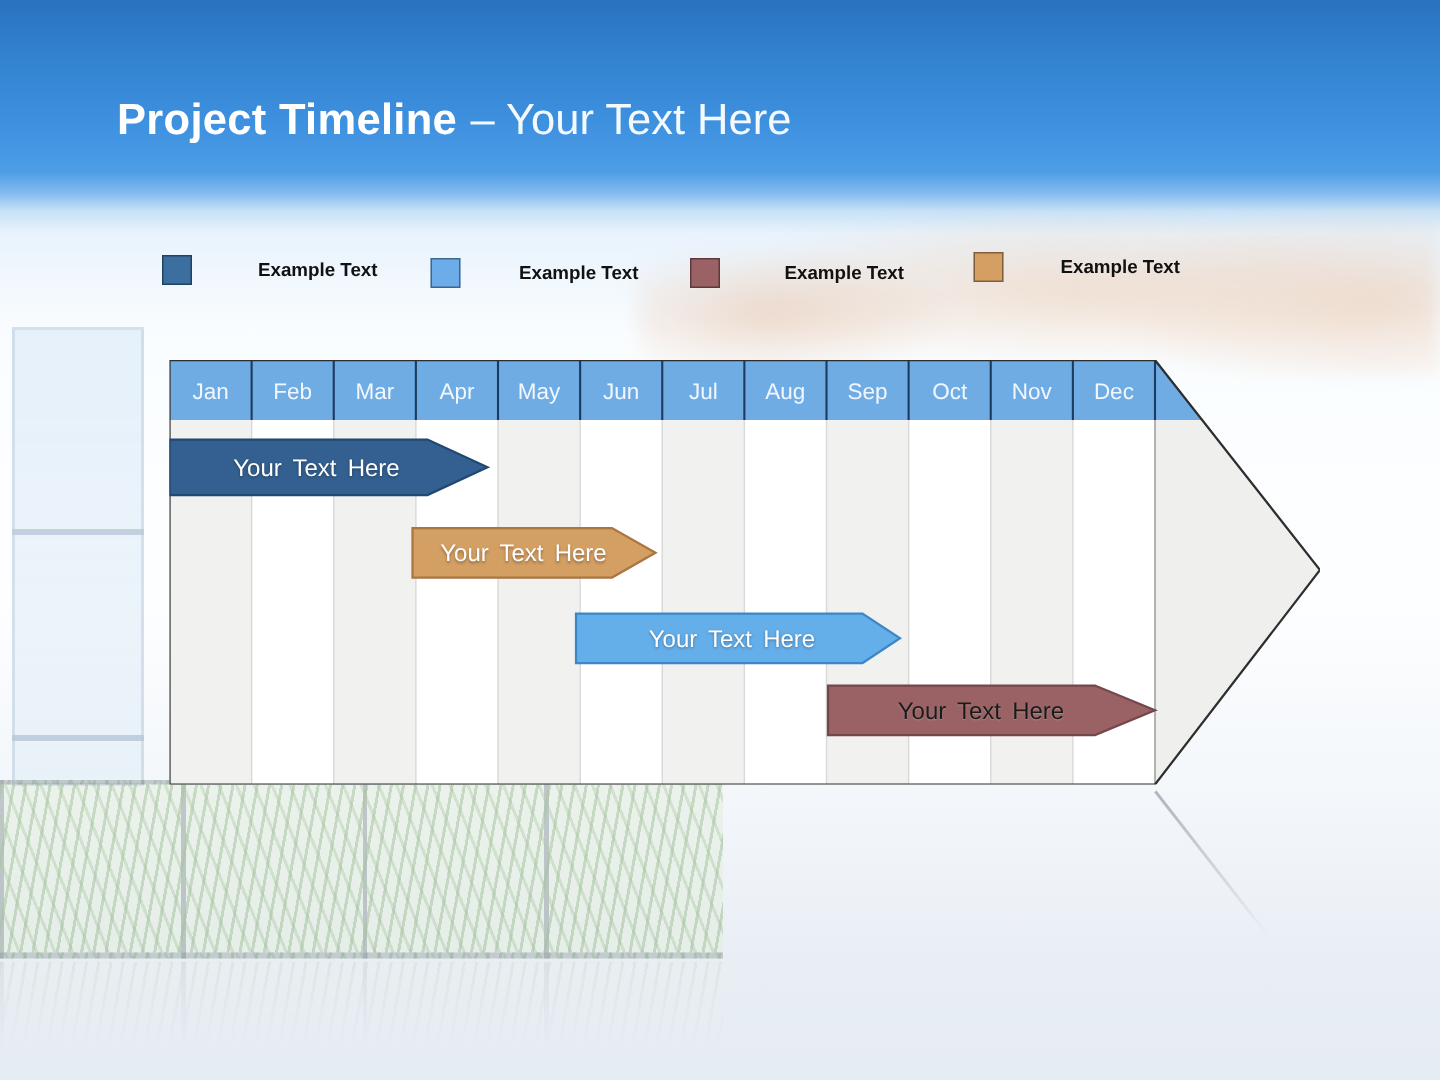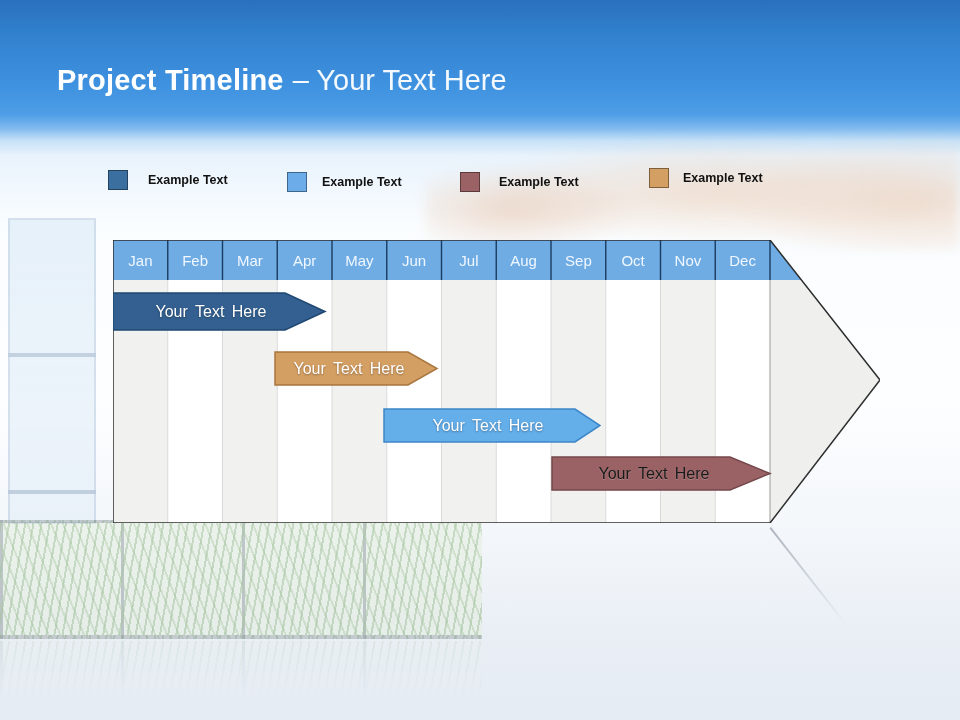--- a/index.html
+++ b/index.html
@@ -45,25 +45,25 @@
       repeating-linear-gradient(90deg, rgba(72,82,104,.5) 0 3px, rgba(0,0,0,0) 3px 121px);
     -webkit-mask-image:linear-gradient(#000,transparent 85%);
     mask-image:linear-gradient(#000,transparent 85%);
   }
   .arrow-reflection{
     position:absolute;left:771px;top:527px;width:122px;height:2px;
     transform:rotate(52deg);transform-origin:0 0;
     background:linear-gradient(90deg, rgba(90,100,115,.45), rgba(90,100,115,0));
   }
   
-  .title{position:absolute;left:57px;top:60px;margin:0;font-size:29px;line-height:40px;color:#fff;font-weight:400;}
+  .title{position:absolute;left:78px;top:60px;margin:0;font-size:29px;line-height:40px;color:#fff;font-weight:400;}
   .title .bold{font-weight:700;letter-spacing:.2px;}
   .title .rest{margin-left:9px;color:#f4f9fe;}
   
-  .legend-item{position:absolute;display:flex;align-items:center;}
+  .legend-item{position:absolute;display:flex;align-items:center;gap:24px;}
   .swatch{width:20px;height:20px;border:1px solid rgba(0,0,0,.4);box-sizing:border-box;}
   .legend-label{font-size:12.5px;font-weight:700;color:#111;white-space:nowrap;}
   #legend-1{left:108px;top:170px;} #legend-1 .legend-label{margin-left:20px;}
   #legend-2{left:287px;top:172px;} #legend-2 .legend-label{margin-left:15px;}
   #legend-3{left:460px;top:172px;} #legend-3 .legend-label{margin-left:19px;}
   #legend-4{left:649px;top:168px;} #legend-4 .legend-label{margin-left:14px;}
   
   .chart{position:absolute;left:113px;top:240px;width:767px;height:283px;}
   .month-label{font-size:15px;fill:#f0f7ff;}
   .bar-label{font-size:16px;word-spacing:3px;text-shadow:0 1px 2px rgba(0,0,0,.35);}

